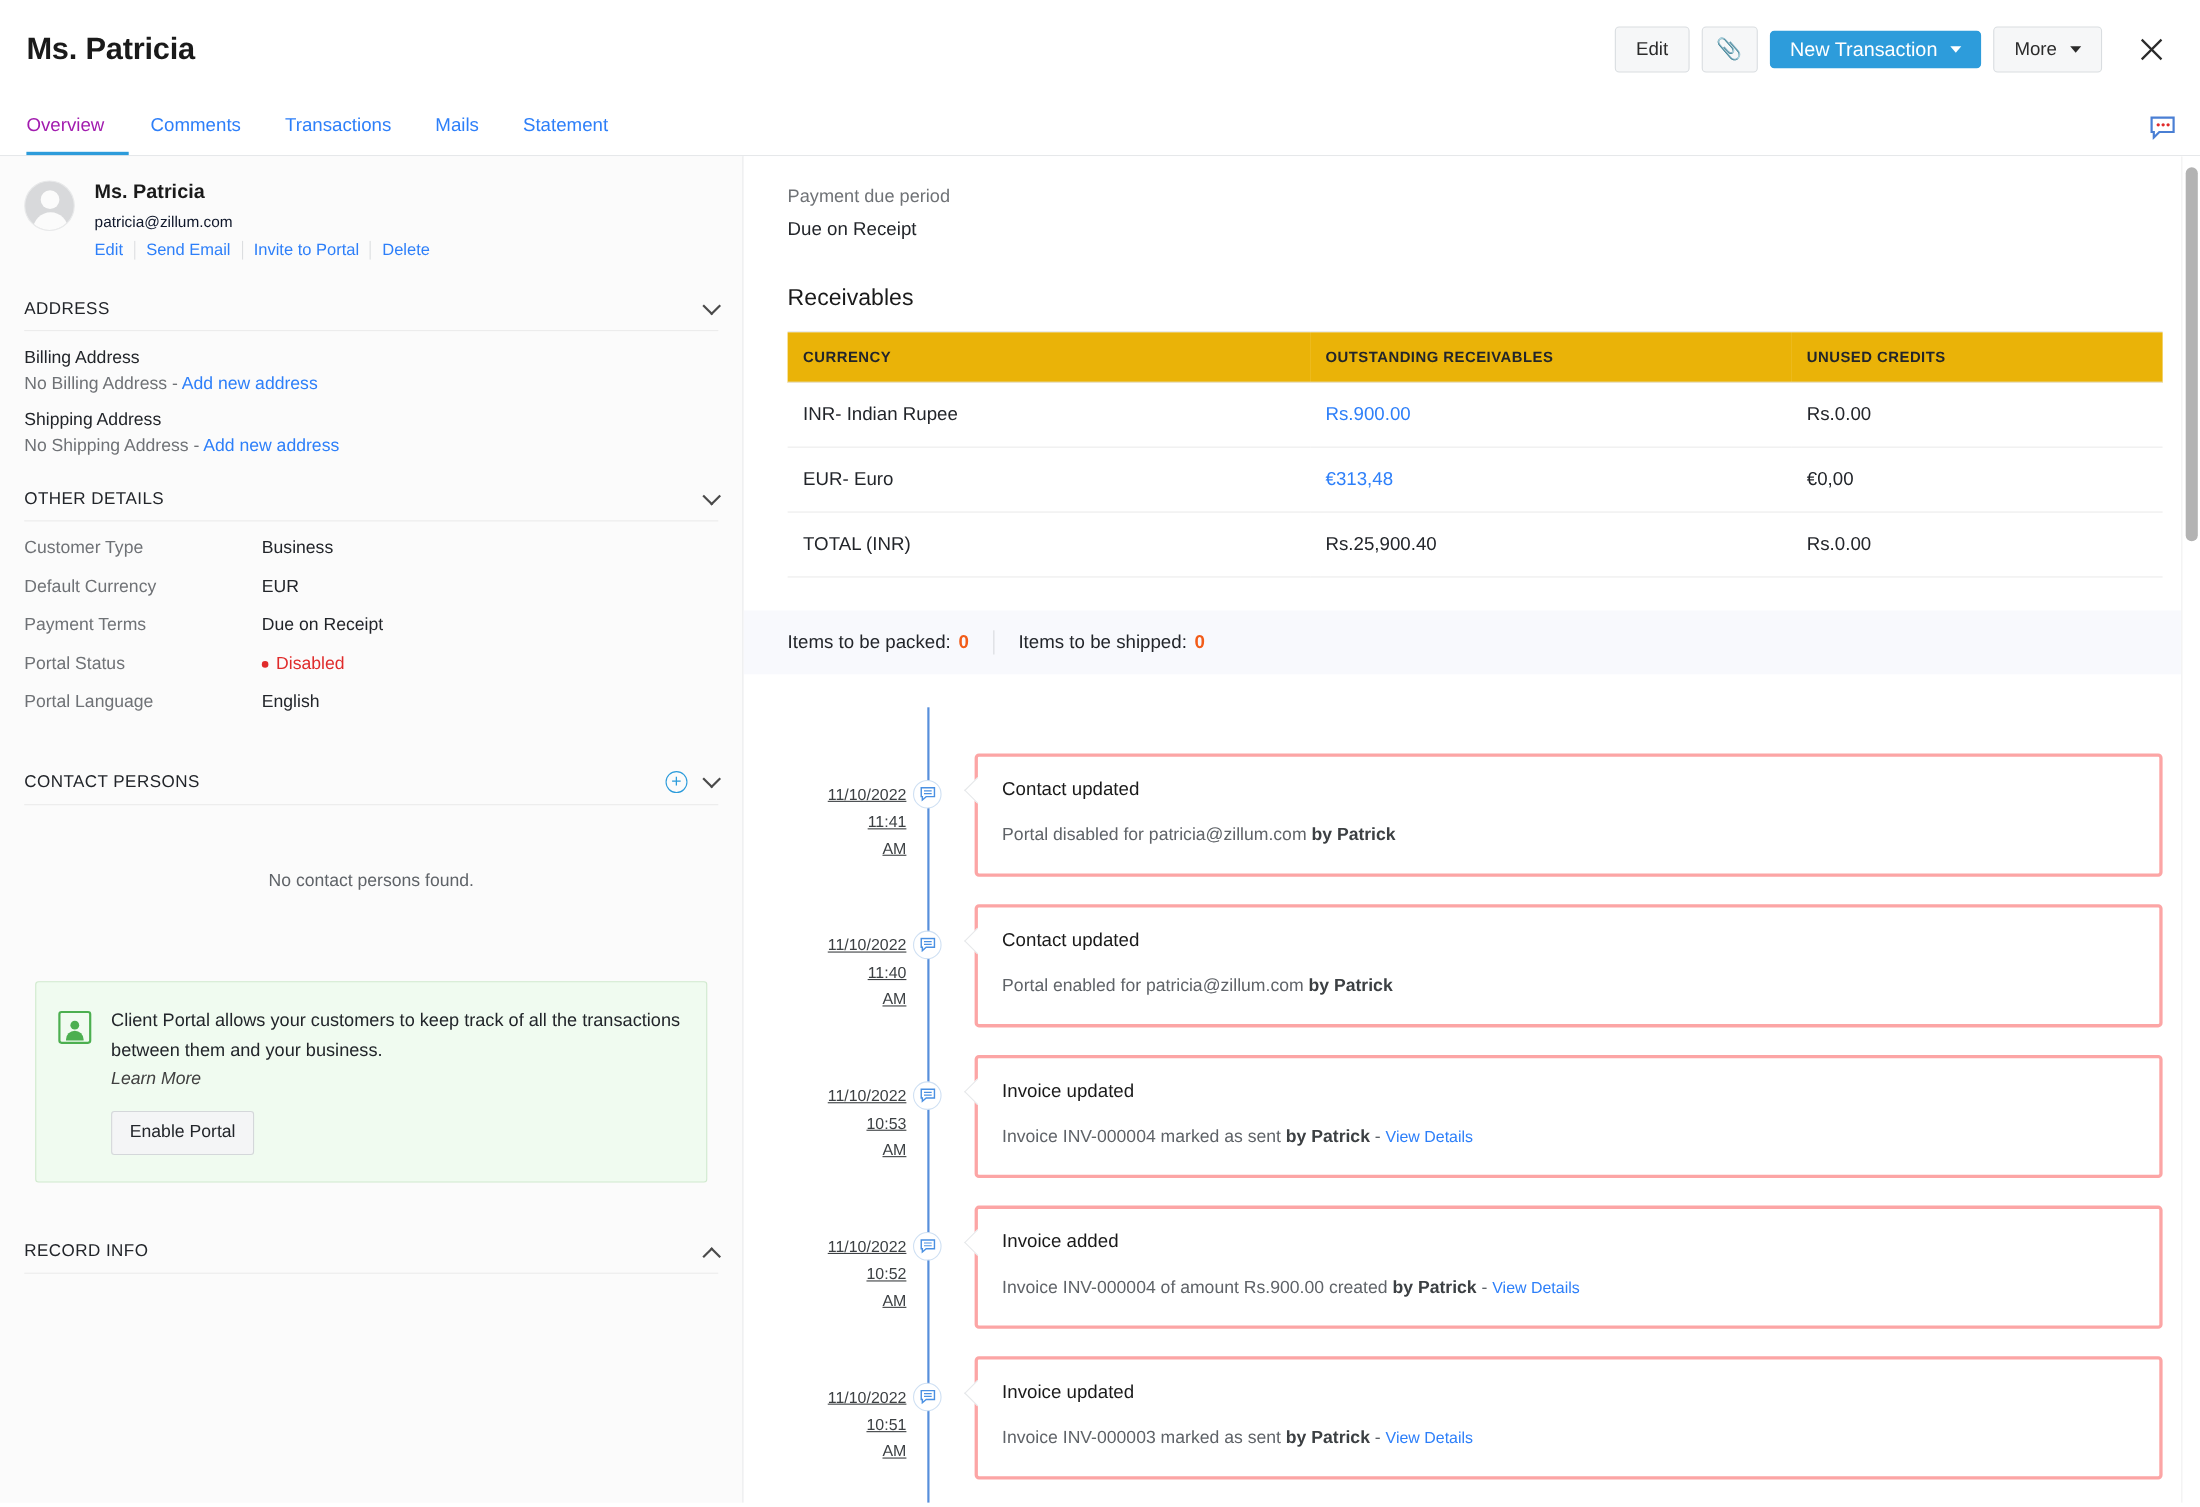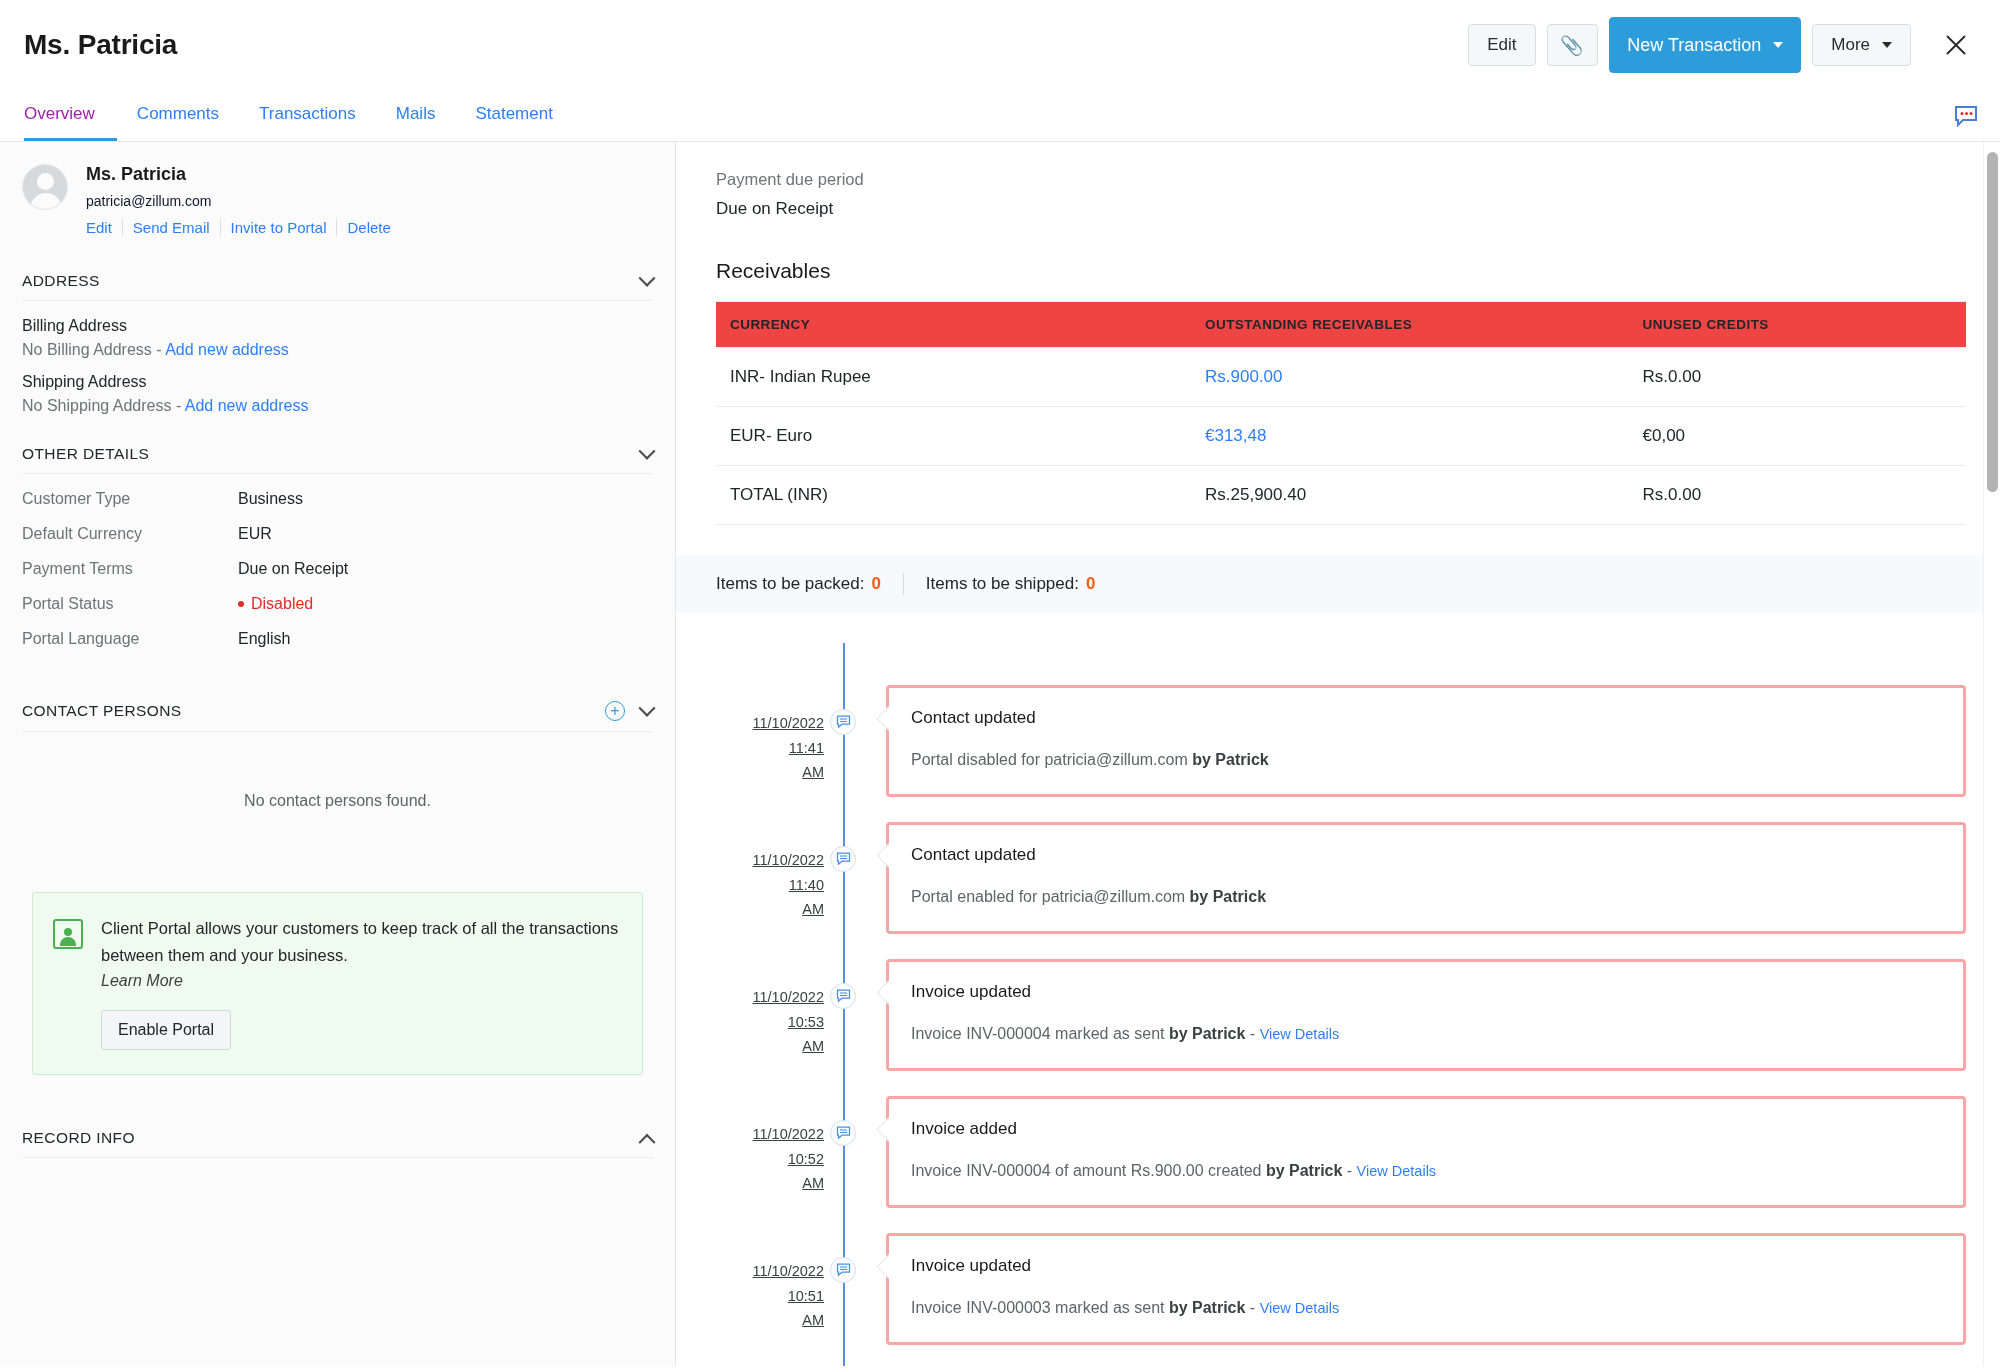--- a/index.html
+++ b/index.html
@@ -34,21 +34,21 @@
   .btn {
     height: 42px; border: 1px solid #d9dde0; background: #f6f7f8;
     border-radius: 4px; font-size: 17px; color: #2b2b2b;
     padding: 0 18px; display: inline-flex; align-items: center; gap: 9px;
     cursor: pointer; font-family: "Liberation Sans", sans-serif;
     white-space: nowrap;
   }
   .btn-icon { padding: 0 13px; }
   .btn-primary {
     background: #2d9cdb; border-color: #2d9cdb; color: #ffffff; font-size: 18px;
-    padding: 0 17px; height: 56px;
+    padding: 0 17px; height: 34px;
   }
   .caret {
     width: 0; height: 0; border-left: 5px solid transparent;
     border-right: 5px solid transparent; border-top: 6px solid currentColor;
     display: inline-block; margin-left: 3px;
   }
   .close-btn {
     width: 40px; height: 40px; margin-left: 14px;
     display: flex; align-items: center; justify-content: center;
     cursor: pointer; background: none; border: none;
@@ -181,21 +181,21 @@
   .due-label { font-size: 16.5px; color: #6f7276; margin-bottom: 10px; }
   .due-value { font-size: 17px; color: #22252a; }
 
   .receivables-title {
     font-size: 21px; color: #1a1a1a; margin: 40px 0 18px 0; font-weight: normal;
   }
   table.recv { width: 100%; border-collapse: collapse; table-layout: fixed; }
   table.recv th {
     text-align: left; font-size: 13.5px; letter-spacing: 0.45px; color: #22252a;
     font-weight: bold; padding: 15px 0 15px 14px;
-    background: #ef4444; border-top: 1px solid #e9eaec; border-bottom: 1px solid #e9eaec;
+    background: #eab308; border-top: 1px solid #e9eaec; border-bottom: 1px solid #e9eaec;
   }
   table.recv td {
     font-size: 17px; color: #22252a; padding: 19px 0 19px 14px;
     border-bottom: 1px solid #ececec;
   }
   table.recv td.lnk a { color: #2d7ff9; text-decoration: none; cursor: pointer; }
   .col-cur { width: 38%; }
   .col-out { width: 35%; }
   .col-unu { width: 27%; }
 

